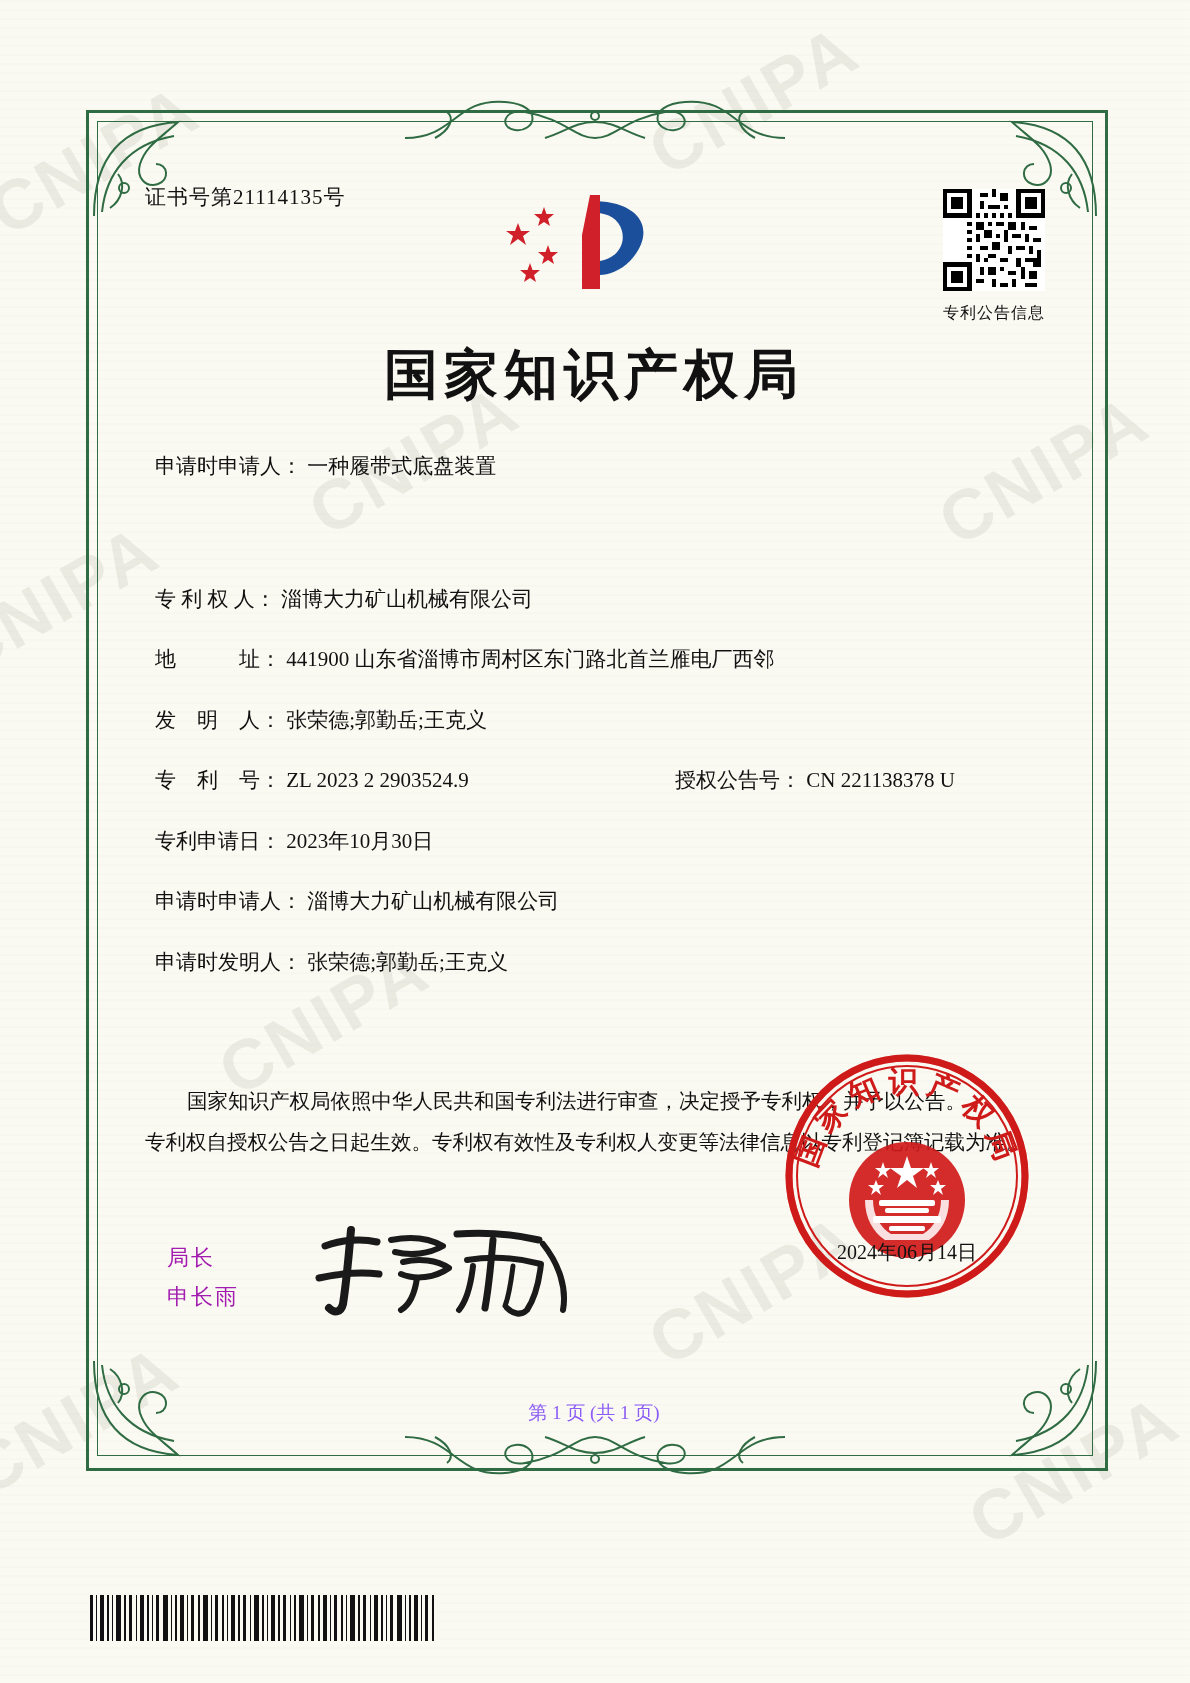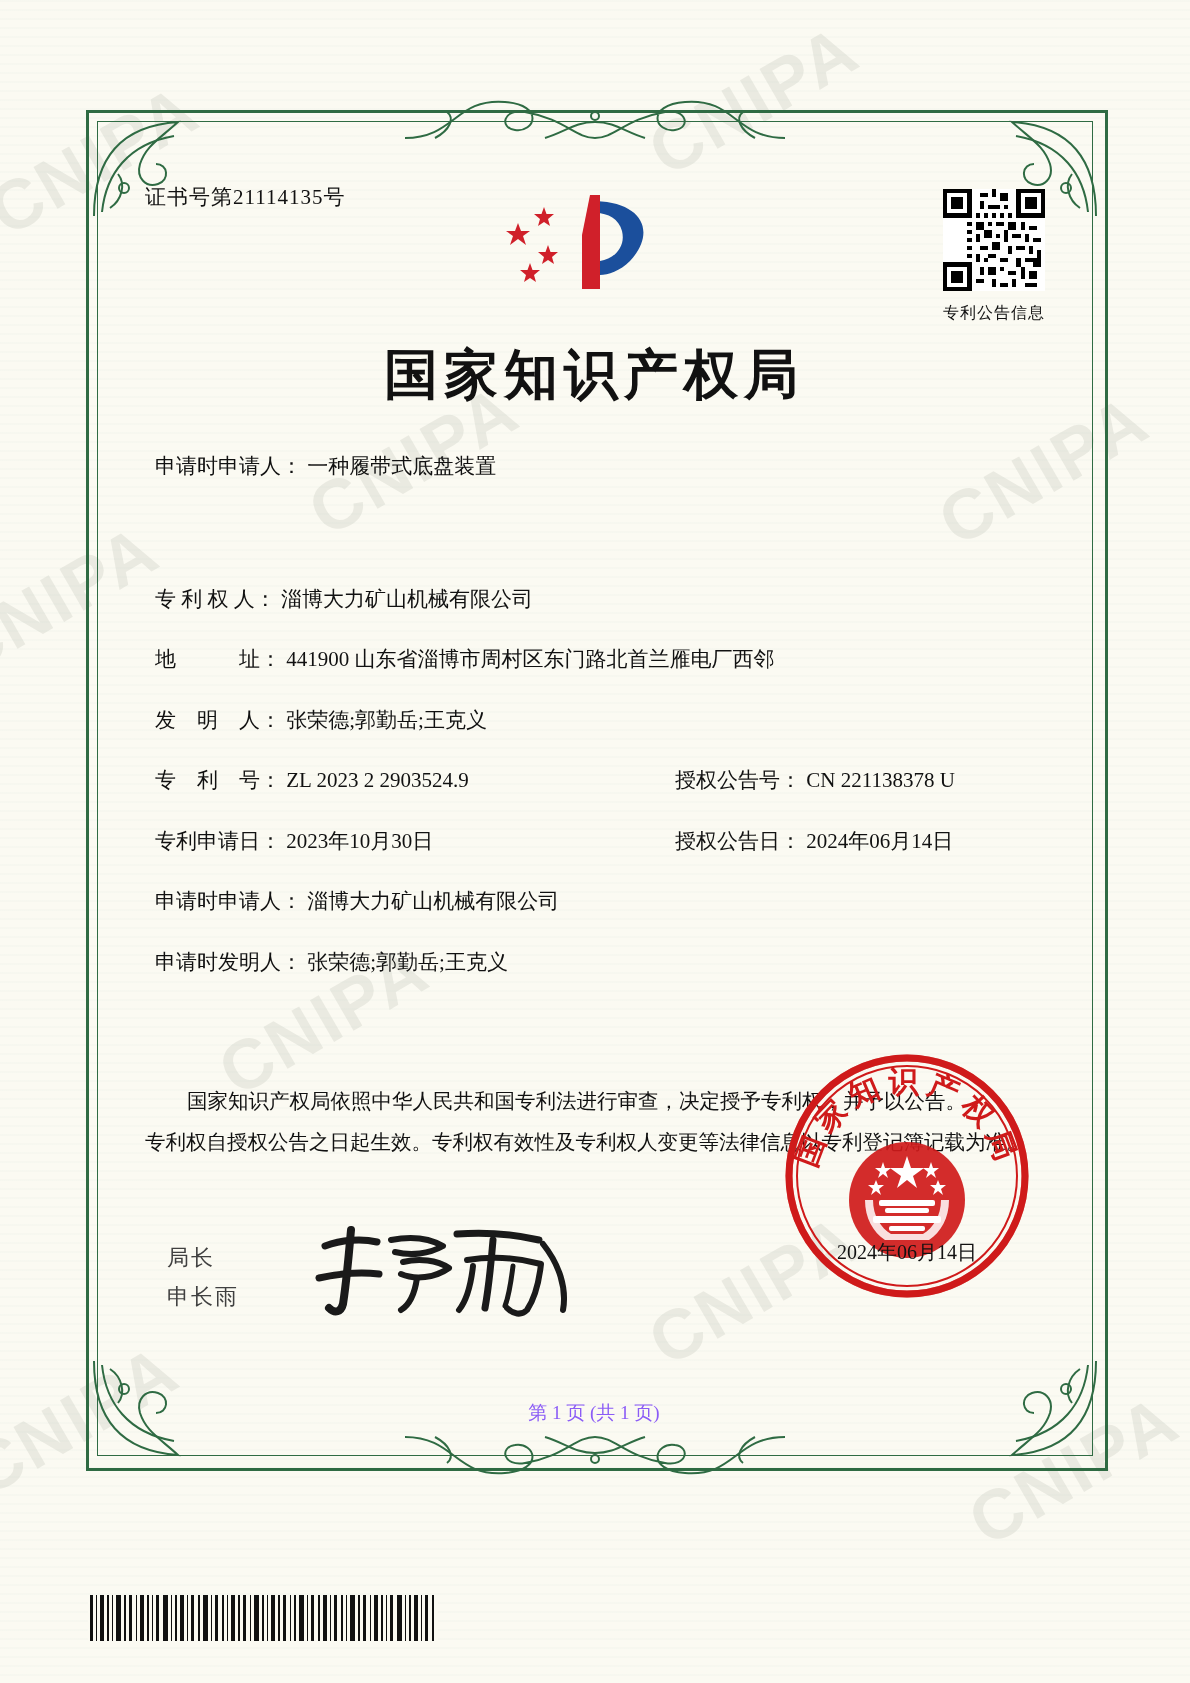--- a/index.html
+++ b/index.html
@@ -202,21 +202,21 @@
     text-align: justify;
   }
   .statement p { margin: 0; }
   .statement .indent { text-indent: 42px; }
 
   .sign-block {
     position: absolute;
     left: 70px;
     top: 1118px;
     font-size: 22px;
-    color: #404040;
+    color: #a21caf;
     line-height: 1.75;
     letter-spacing: 2px;
   }
   .signature {
     position: absolute;
     left: 210px;
     top: 1095px;
     width: 300px;
     height: 110px;
     color: #111;
@@ -466,24 +466,20 @@
         <span class="val">ZL 2023 2 2903524.9</span>
         <span class="col-right">
           <span class="lbl">授权公告号：</span>
           <span class="val">CN 221138378 U</span>
         </span>
       </div>
 
       <div class="row two-col">
         <span class="lbl">专利申请日：</span>
         <span class="val">2023年10月30日</span>
-        <span class="col-right">
-          <span class="lbl">授权公告日：</span>
-          <span class="val">2024年06月14日</span>
-        </span>
       </div>
 
       <div class="row">
         <span class="lbl">申请时申请人：</span>
         <span class="val">淄博大力矿山机械有限公司</span>
       </div>
 
       <div class="row">
         <span class="lbl">申请时发明人：</span>
         <span class="val">张荣德;郭勤岳;王克义</span>

